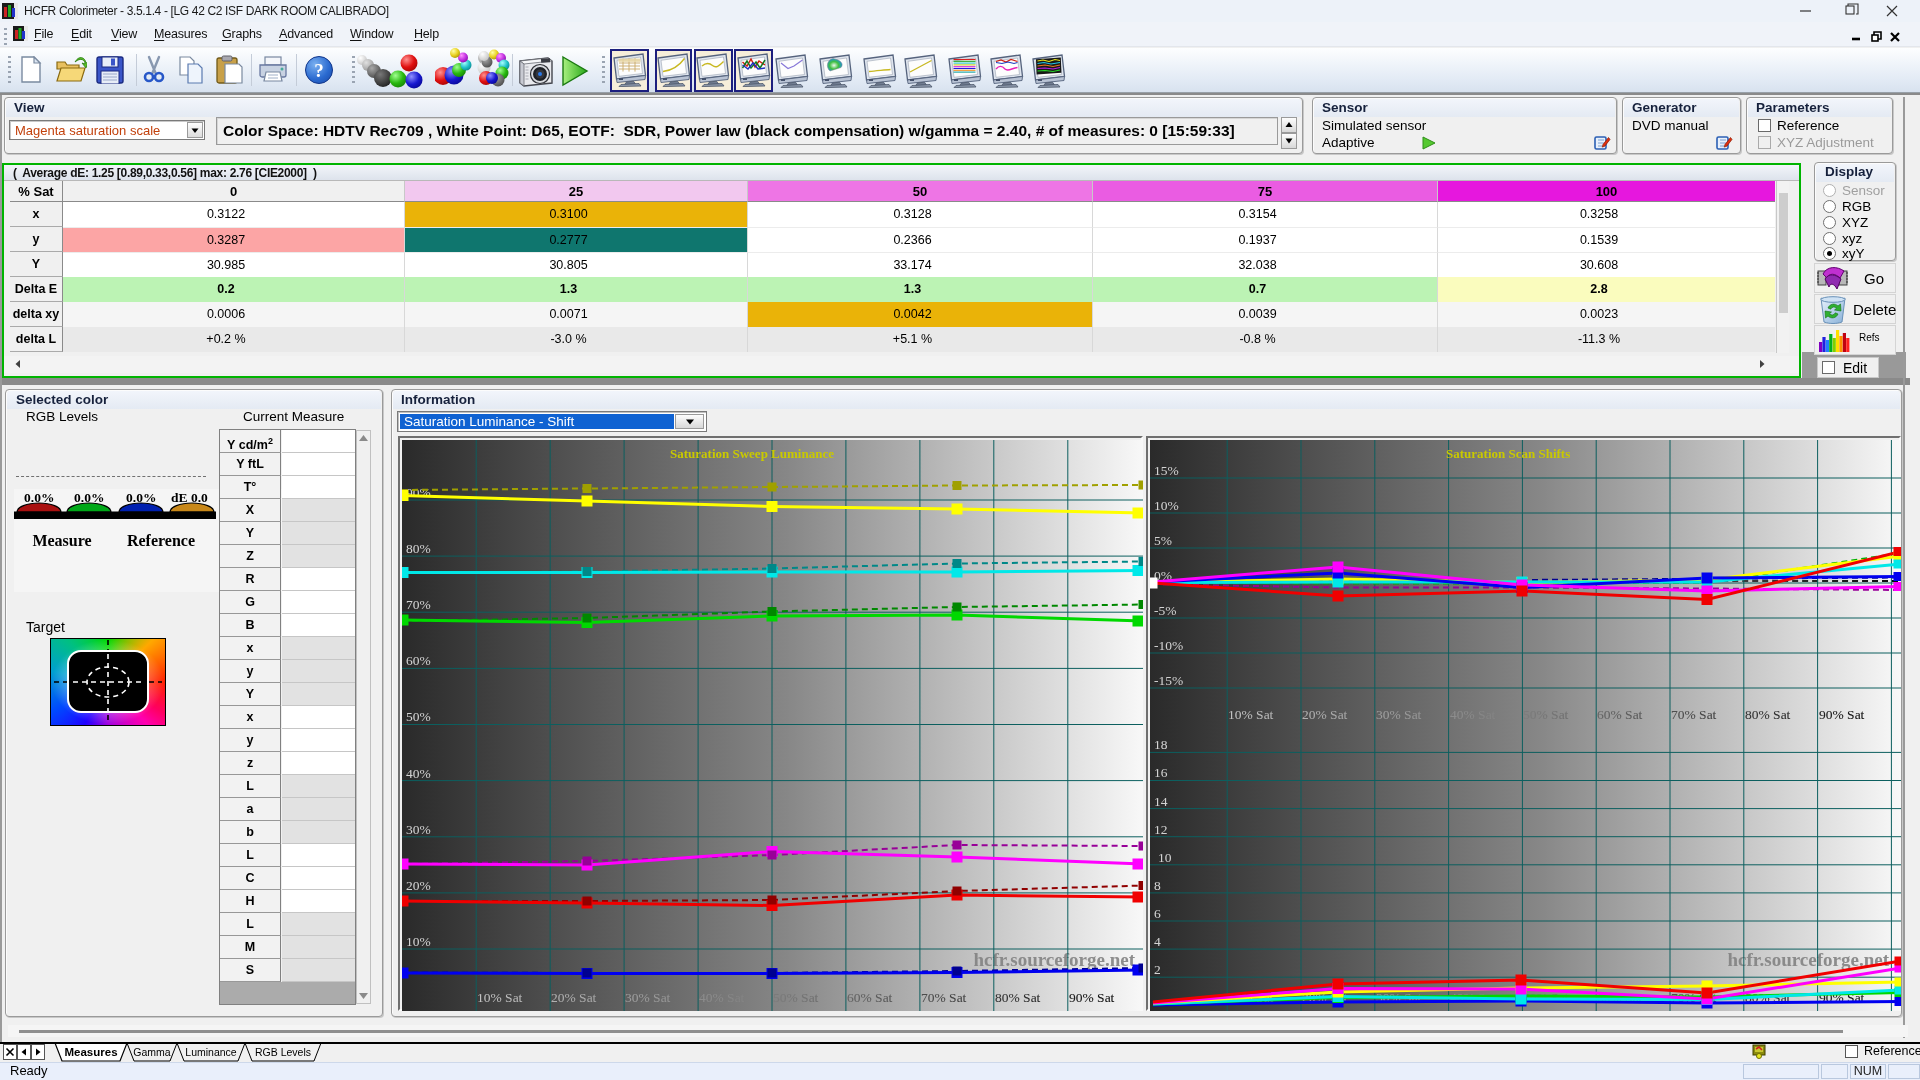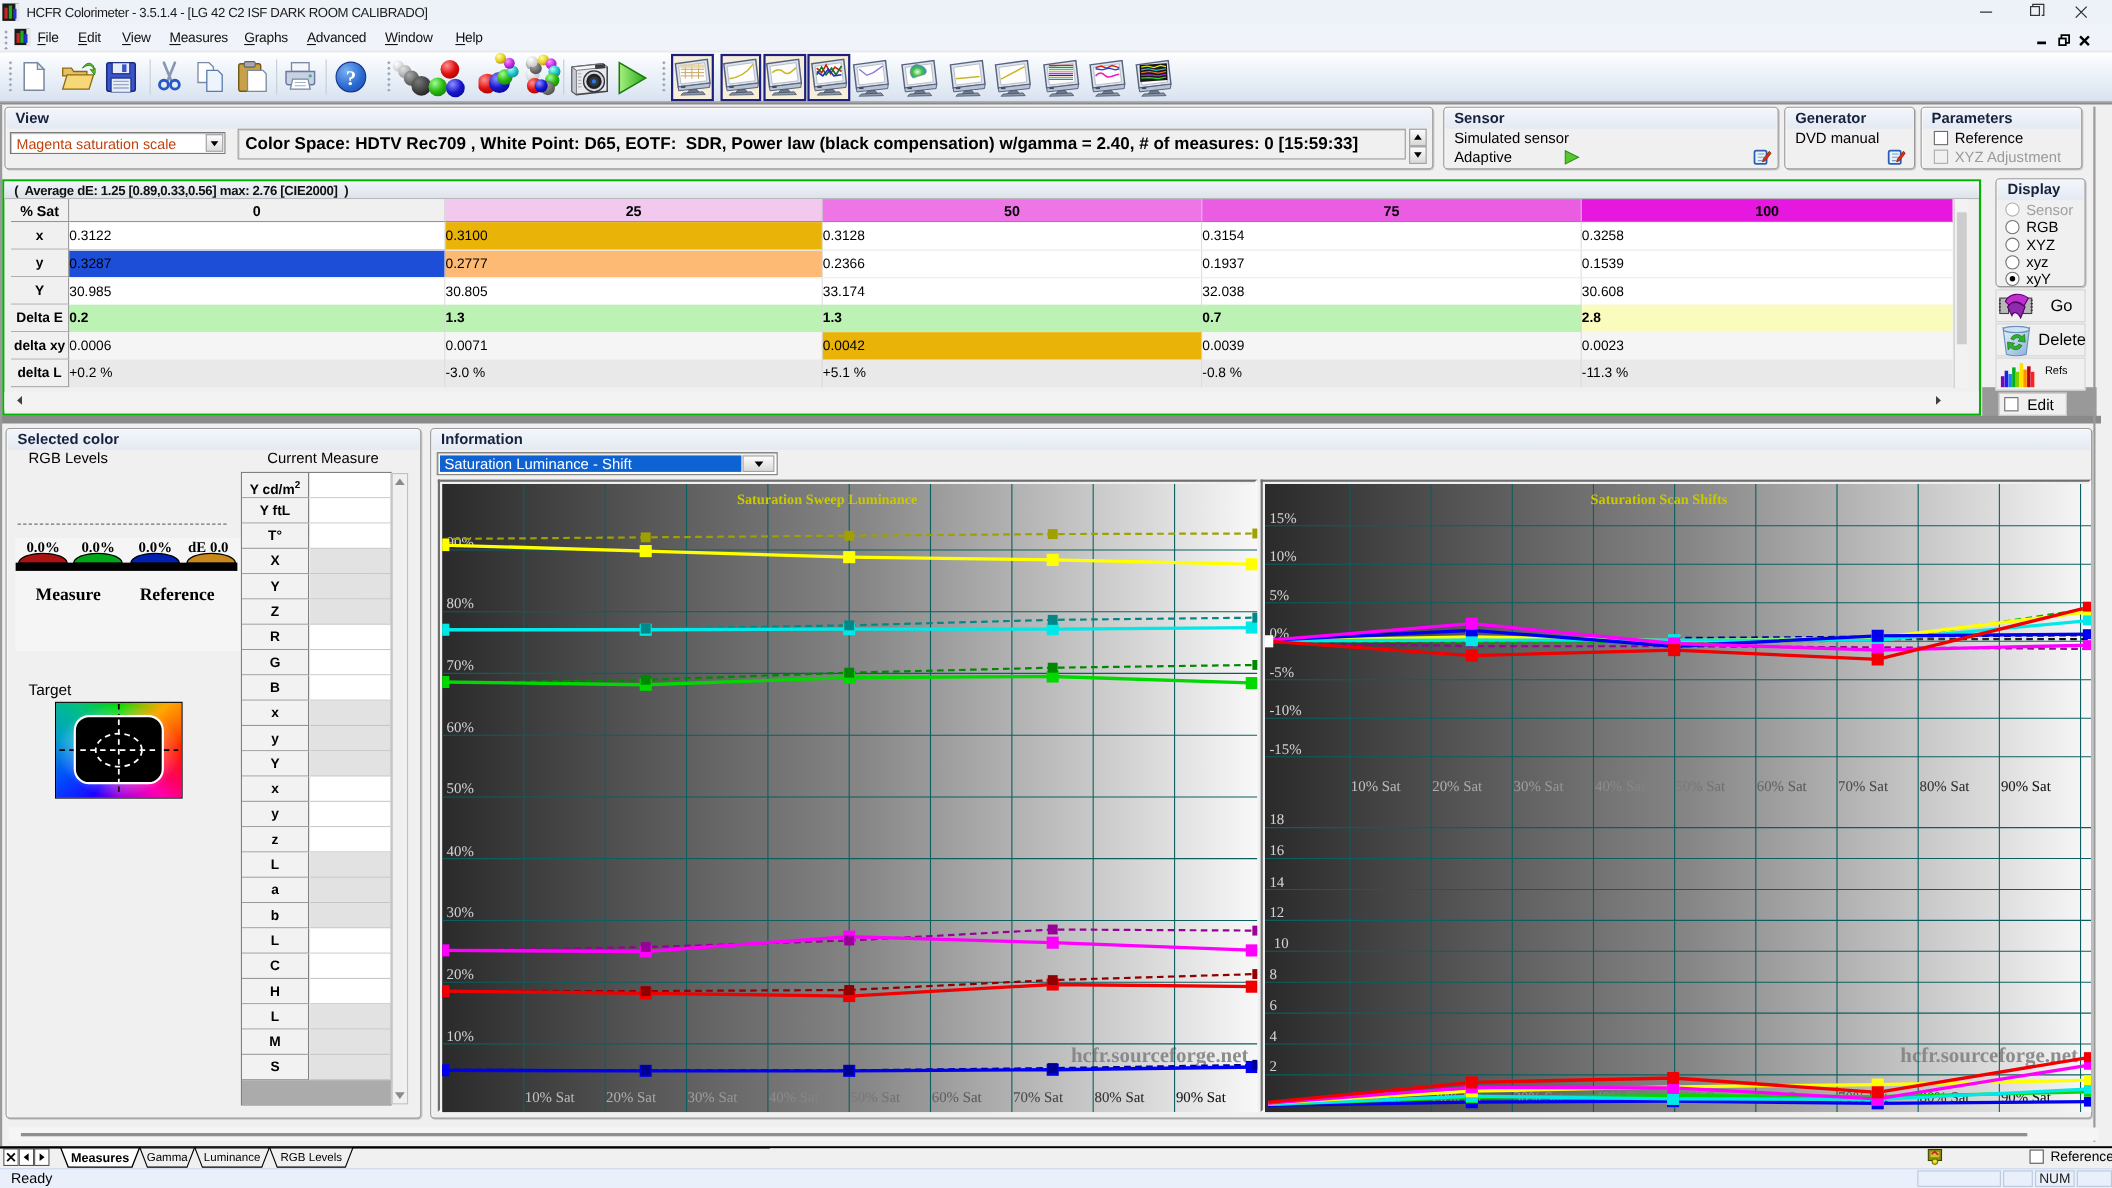--- a/index.html
+++ b/index.html
@@ -22,21 +22,21 @@
      border:1px solid #9a9a9a; box-shadow:inset 1px 1px 0 #fcfcfc, 1px 1px 0 #c8c8c8; }
   .ptitle { position:absolute; left:9px; top:2px; font-size:13.5px; font-weight:bold; color:#16213c; }
   .phead { position:absolute; left:1px; top:1px; right:1px; height:18px; border-radius:3px 3px 0 0;
      background:linear-gradient(#f2f5fb,#e4eaf3); }
   
   #measframe { left:2px; top:163px; width:1799px; height:215px; border:2px solid #00b400; background:#f0f0f0; }
   #caption { left:4px; top:165px; width:1795px; height:16px;
      background:linear-gradient(#f2f5fa,#dde3ec); border-bottom:1px solid #b8b8b8;
      font-size:12px; letter-spacing:-0.3px; font-weight:bold; color:#111; padding-left:9px; line-height:16px; }
   .cell { position:absolute; font-size:12.5px; overflow:hidden; }
-  .cell.num { text-align:left; padding-right:15px; padding-top:5px; }
+  .cell.num { text-align:center; padding-right:15px; padding-top:5px; }
   .cell.lab { font-weight:bold; text-align:center; background:#f0f0f0; }
   .cell.hdr { font-weight:bold; text-align:center; font-size:13px; padding-top:3px; }
   .cmr { position:absolute; left:220px; width:61px; height:23px; background:#f2f2f2;
      border-right:1px solid #808080; border-bottom:1px solid #989898;
      font-size:12.5px; font-weight:bold; text-align:center; line-height:22px; }
   .cmr sup { font-size:9px; }
   .cmv { position:absolute; left:282px; width:73px; height:23px; border-bottom:1px solid #c6c6c6; }
   .rgl { position:absolute; top:490px; font-family:"Liberation Serif",serif; font-weight:bold; font-size:13.5px; }
   
   .chart { position:absolute; border:2px solid; border-color:#6f6f6f #fbfbfb #fbfbfb #6f6f6f;
@@ -445,22 +445,22 @@
 <div class="cell hdr" style="left:1438px;top:181px;width:337px;height:21px;background:#e617de;border-bottom:1px solid #8a8a8a">100</div>
 
 <div class="cell lab" style="left:10px;top:202px;width:53px;height:25px;border-right:1px solid #8a8a8a;border-bottom:1px solid #aaaaaa;line-height:25px">x</div>
 <div class="cell num" style="left:63px;top:202px;width:342px;height:25px;background:#fff;border-right:1px solid #d8d8d8">0.3122</div>
 <div class="cell num" style="left:405px;top:202px;width:343px;height:25px;background:#eab308;border-right:1px solid #d8d8d8">0.3100</div>
 <div class="cell num" style="left:748px;top:202px;width:345px;height:25px;background:#fff;border-right:1px solid #d8d8d8">0.3128</div>
 <div class="cell num" style="left:1093px;top:202px;width:345px;height:25px;background:#fff;border-right:1px solid #d8d8d8">0.3154</div>
 <div class="cell num" style="left:1438px;top:202px;width:337px;height:25px;background:#fff">0.3258</div>
 
 <div class="cell lab" style="left:10px;top:227px;width:53px;height:25px;border-right:1px solid #8a8a8a;border-bottom:1px solid #aaaaaa;line-height:25px">y</div>
-<div class="cell num" style="left:63px;top:227px;width:342px;height:25px;background:#1d4ed8;border-right:1px solid #d8d8d8;border-top:1px solid #ececec">0.3287</div>
-<div class="cell num" style="left:405px;top:227px;width:343px;height:25px;background:#fdba74;border-right:1px solid #d8d8d8;border-top:1px solid #ececec">0.2777</div>
+<div class="cell num" style="left:63px;top:227px;width:342px;height:25px;background:#fca5a5;border-right:1px solid #d8d8d8;border-top:1px solid #ececec">0.3287</div>
+<div class="cell num" style="left:405px;top:227px;width:343px;height:25px;background:#0f766e;border-right:1px solid #d8d8d8;border-top:1px solid #ececec">0.2777</div>
 <div class="cell num" style="left:748px;top:227px;width:345px;height:25px;background:#fff;border-right:1px solid #d8d8d8;border-top:1px solid #ececec">0.2366</div>
 <div class="cell num" style="left:1093px;top:227px;width:345px;height:25px;background:#fff;border-right:1px solid #d8d8d8;border-top:1px solid #ececec">0.1937</div>
 <div class="cell num" style="left:1438px;top:227px;width:337px;height:25px;background:#fff;border-top:1px solid #ececec">0.1539</div>
 
 <div class="cell lab" style="left:10px;top:252px;width:53px;height:25px;border-right:1px solid #8a8a8a;border-bottom:1px solid #aaaaaa;line-height:25px">Y</div>
 <div class="cell num" style="left:63px;top:252px;width:342px;height:25px;background:#fff;border-right:1px solid #d8d8d8;border-top:1px solid #ececec">30.985</div>
 <div class="cell num" style="left:405px;top:252px;width:343px;height:25px;background:#fff;border-right:1px solid #d8d8d8;border-top:1px solid #ececec">30.805</div>
 <div class="cell num" style="left:748px;top:252px;width:345px;height:25px;background:#fff;border-right:1px solid #d8d8d8;border-top:1px solid #ececec">33.174</div>
 <div class="cell num" style="left:1093px;top:252px;width:345px;height:25px;background:#fff;border-right:1px solid #d8d8d8;border-top:1px solid #ececec">32.038</div>
 <div class="cell num" style="left:1438px;top:252px;width:337px;height:25px;background:#fff;border-top:1px solid #ececec">30.608</div>

